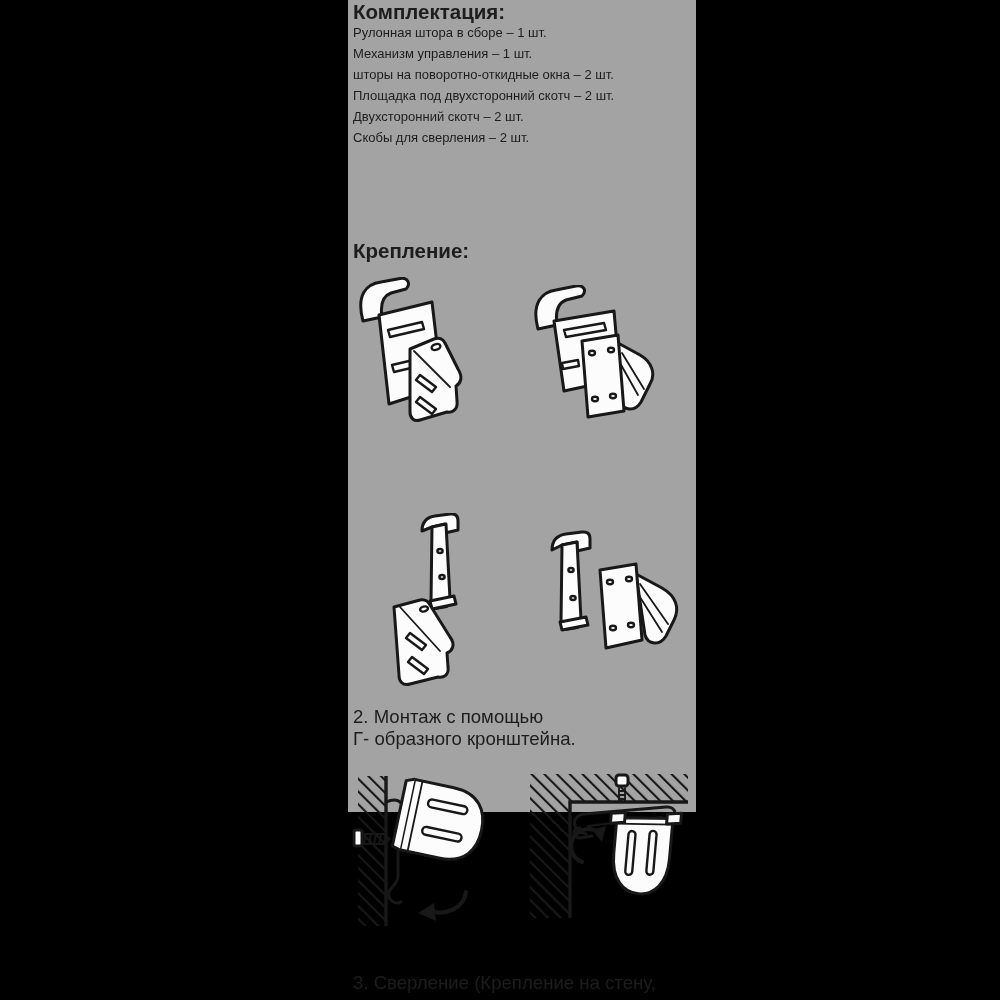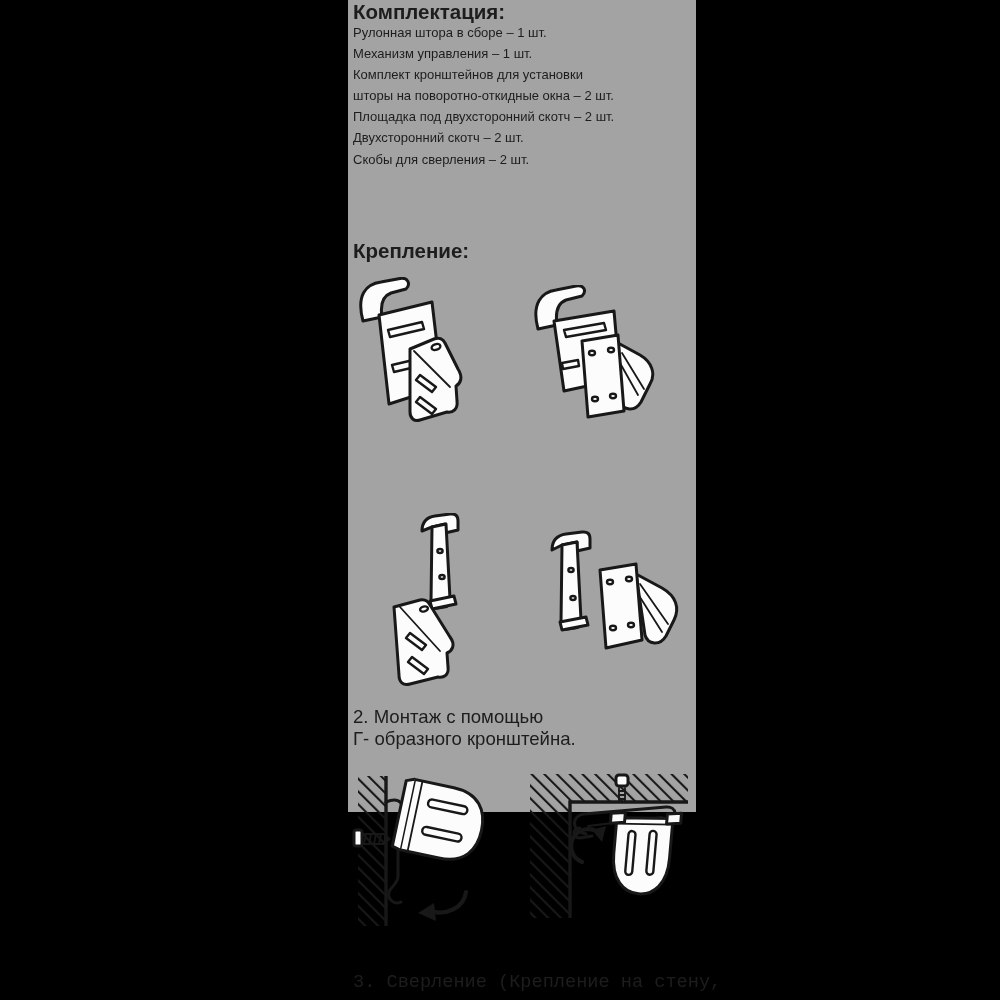--- a/index.html
+++ b/index.html
@@ -12,21 +12,21 @@
   .bar{position:absolute;top:0;height:1000px;background:#000;}
   .bar-left{left:0;width:332px;}
   .bar-right{left:680px;width:320px;}
   .h-title{position:absolute;left:5px;font-size:20.5px;font-weight:bold;line-height:23px;white-space:nowrap;}
   .eq-title{top:0;}
   .mount-title{top:239px;}
   .eq-list{position:absolute;left:5px;top:22px;font-size:13px;line-height:21.1px;white-space:nowrap;}
   .caption{position:absolute;left:5px;font-size:18.6px;line-height:21.6px;white-space:nowrap;}
   .cap1{top:457px;}
   .cap2{top:706px;}
-  .cap3{top:972px;font-family:Liberation Mono, monospace;}
+  .cap3{top:972px;}
   .fig{position:absolute;}
   .figA{left:4px;top:277px;}
   .figB{left:168px;top:285px;}
   .figC{left:40px;top:513px;}
   .figD{left:196px;top:530px;}
   .figE{left:2px;top:772px;}
   .figF{left:176px;top:768px;}
   svg .ln{fill:none;stroke:#181818;stroke-width:3;stroke-linejoin:round;stroke-linecap:round;}
   svg .shp{fill:#fcfcfc;stroke:#181818;stroke-width:3;stroke-linejoin:round;}
   svg .slot{fill:#fcfcfc;stroke:#181818;stroke-width:2.4;stroke-linejoin:round;}
@@ -39,21 +39,20 @@
 <div class="bar bar-left"></div>
 <div class="bar bar-right"></div>
 
 <div class="paper">
 
   <div class="h-title eq-title">Комплектация:</div>
 
   <div class="eq-list">
     <div>Рулонная штора в сборе – 1 шт.</div>
     <div>Механизм управления – 1 шт.</div>
-    <div>Комплект кронштейнов для установки</div>
     <div>шторы на поворотно-откидные окна – 2 шт.</div>
     <div>Площадка под двухсторонний скотч – 2 шт.</div>
     <div>Двухсторонний скотч – 2 шт.</div>
     <div>Скобы для сверления – 2 шт.</div>
   </div>
 
   <div class="h-title mount-title">Крепление:</div>
 
   <svg class="fig figA" width="112" height="162" viewBox="0 0 112 162">
     <g>

